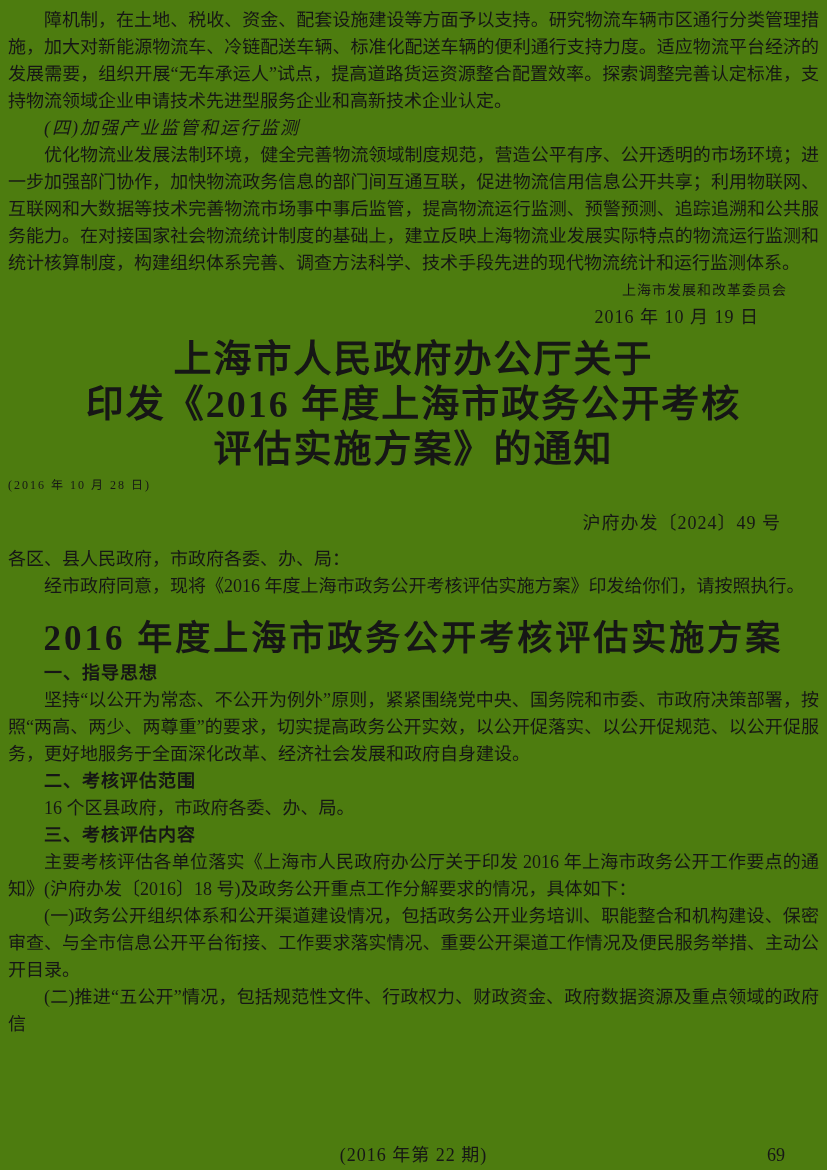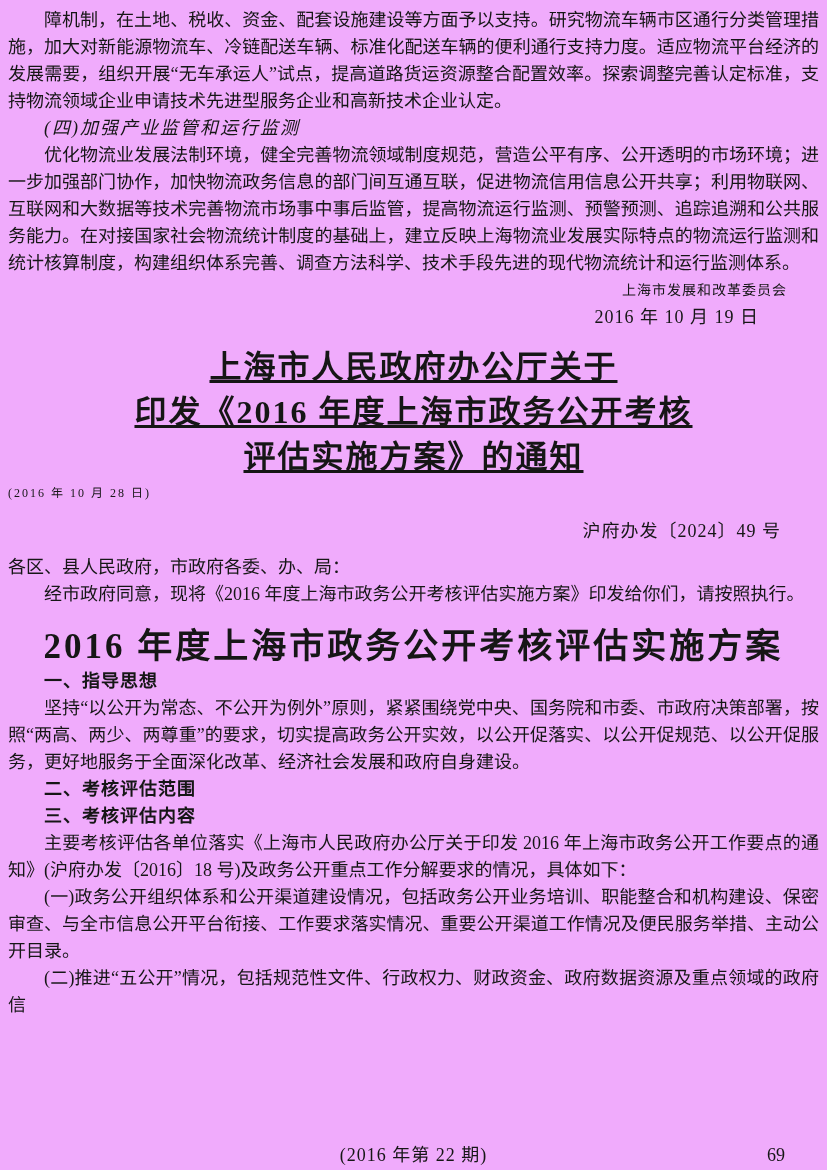--- a/index.html
+++ b/index.html
@@ -2,21 +2,21 @@
 <html lang="zh-CN"><head>
 <meta charset="utf-8">
 <style>
   * { margin: 0; padding: 0; box-sizing: border-box; }
   html, body { background: #ffffff; }
   .page {
     position: relative;
     width: 827px;
     height: 1170px;
     margin: 0 auto;
-    background: #f0abfc;
+    background: #4d7c0f;
     color: #161616;
     font-family: "Liberation Serif", serif;
     overflow: hidden;
   }
   .content { padding: 7px 8px 0 8px; }
   .para {
     font-size: 18px;
     line-height: 27px;
     text-align: justify;
     text-indent: 2em;
@@ -32,28 +32,27 @@
     padding-right: 32px;
     letter-spacing: 1px;
   }
   .sign-date {
     font-size: 18px;
     line-height: 27px;
     padding-right: 60px;
     letter-spacing: 1px;
   }
   .doc-title {
-    margin-top: 14px;
+    margin-top: 6px;
     text-align: center;
     font-weight: bold;
-    font-size: 32px;
+    font-size: 38px;
     letter-spacing: 2px;
     line-height: 45px;
     font-family: "Liberation Serif", serif;
-    text-decoration: underline;
   }
   .doc-title .tline { display: block; }
   .notice-date {
     margin-top: 0;
     text-align: left;
     font-size: 12px;
     letter-spacing: 2px;
     line-height: 26px;
   }
   .doc-number {
@@ -137,20 +136,21 @@
     <p class="addressee">各区、县人民政府，市政府各委、办、局：</p>
     <p class="para">经市政府同意，现将《2016 年度上海市政务公开考核评估实施方案》印发给你们，请按照执行。</p>
 
     <h2 class="plan-title">2016 年度上海市政务公开考核评估实施方案</h2>
 
 
     <p class="section-heading">一、指导思想</p>
     <p class="para">坚持“以公开为常态、不公开为例外”原则，紧紧围绕党中央、国务院和市委、市政府决策部署，按照“两高、两少、两尊重”的要求，切实提高政务公开实效，以公开促落实、以公开促规范、以公开促服务，更好地服务于全面深化改革、经济社会发展和政府自身建设。</p>
 
     <p class="section-heading">二、考核评估范围</p>
+    <p class="para">16 个区县政府，市政府各委、办、局。</p>
 
     <p class="section-heading">三、考核评估内容</p>
     <p class="para">主要考核评估各单位落实《上海市人民政府办公厅关于印发 2016 年上海市政务公开工作要点的通知》(沪府办发〔2016〕18 号)及政务公开重点工作分解要求的情况，具体如下：</p>
     <p class="para">(一)政务公开组织体系和公开渠道建设情况，包括政务公开业务培训、职能整合和机构建设、保密审查、与全市信息公开平台衔接、工作要求落实情况、重要公开渠道工作情况及便民服务举措、主动公开目录。</p>
     <p class="para">(二)推进“五公开”情况，包括规范性文件、行政权力、财政资金、政府数据资源及重点领域的政府信</p>
 
   </div>
 
   <div class="footer-row">
     <p class="footer-issue">(2016 年第 22 期)</p>

